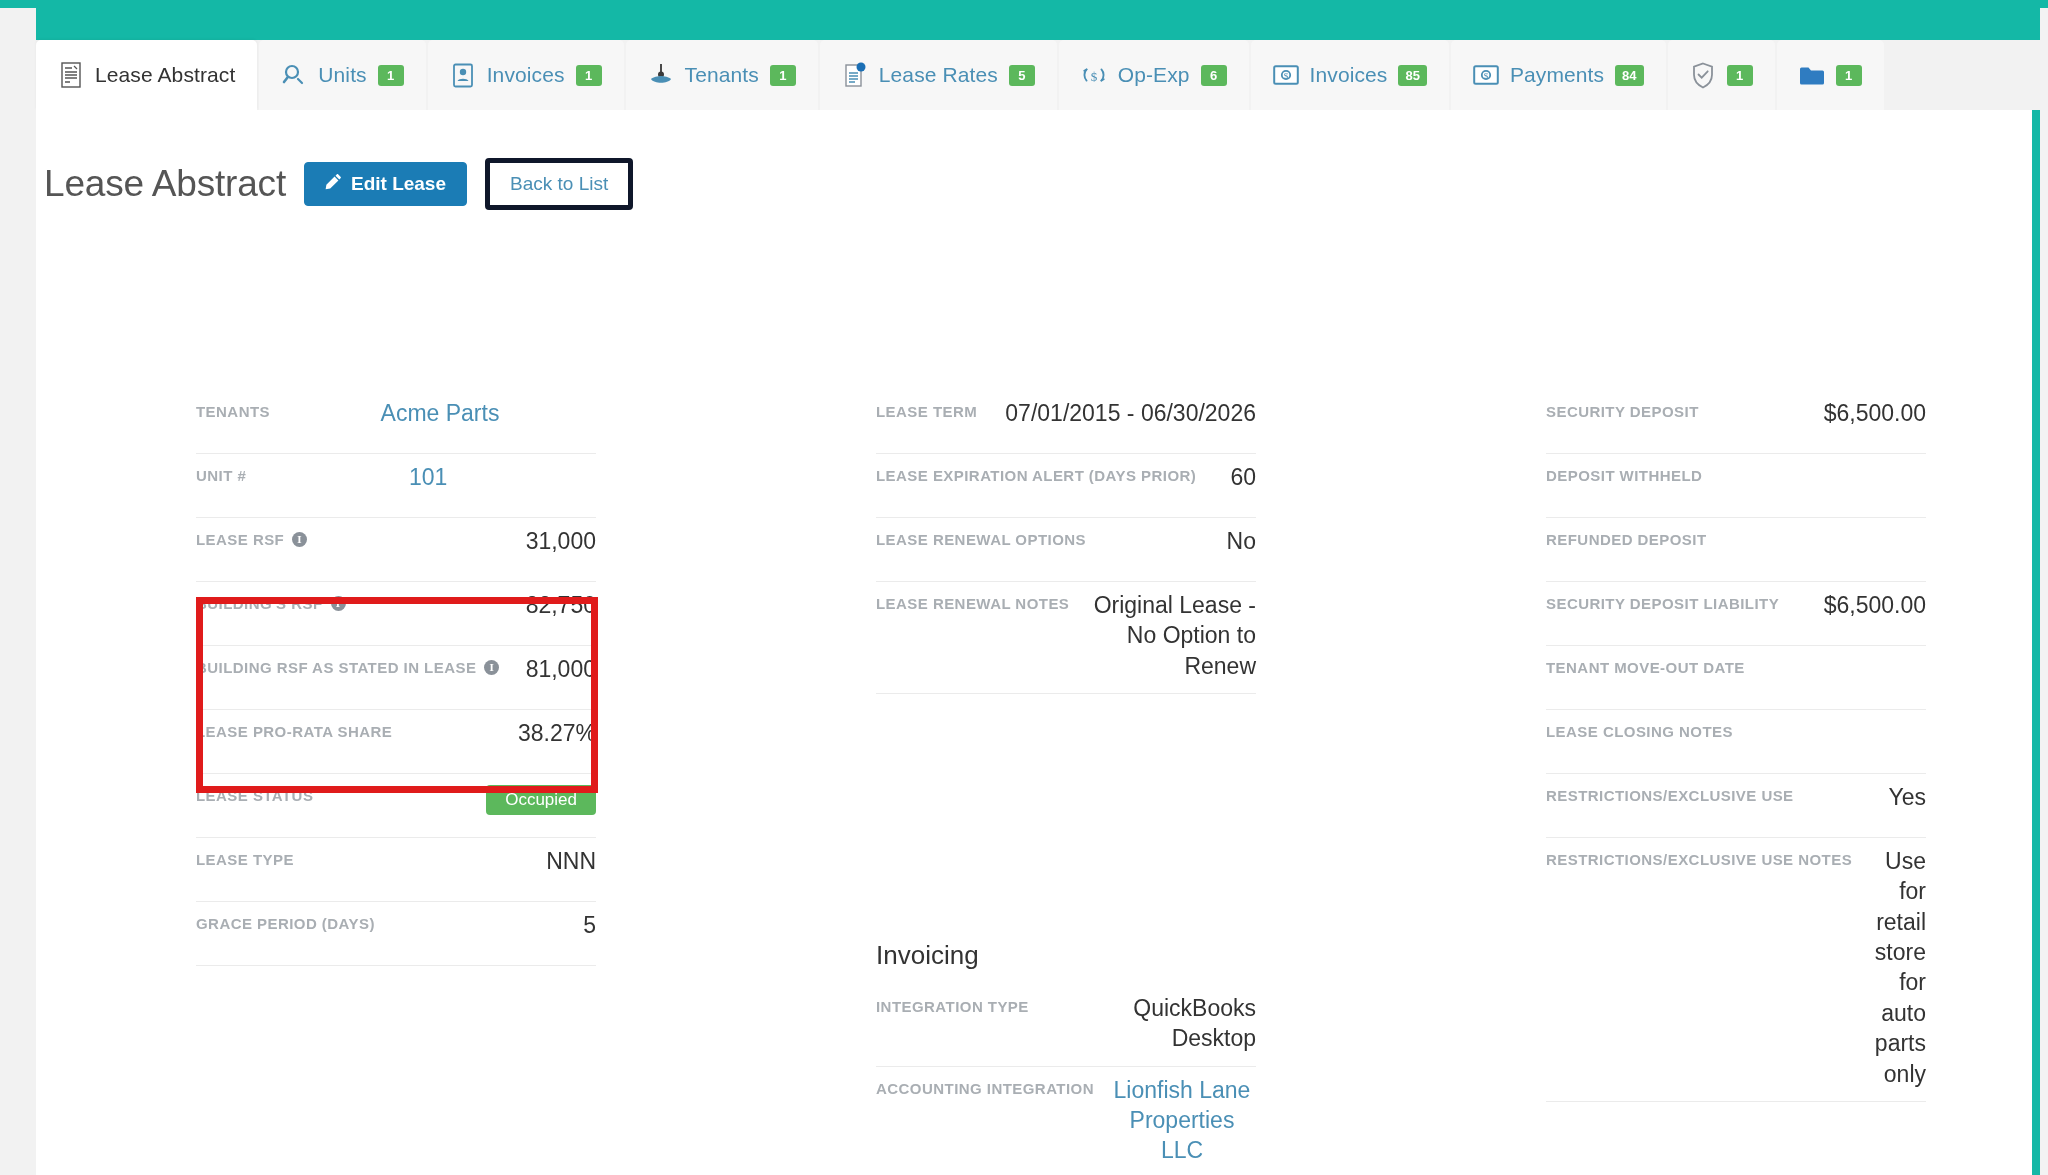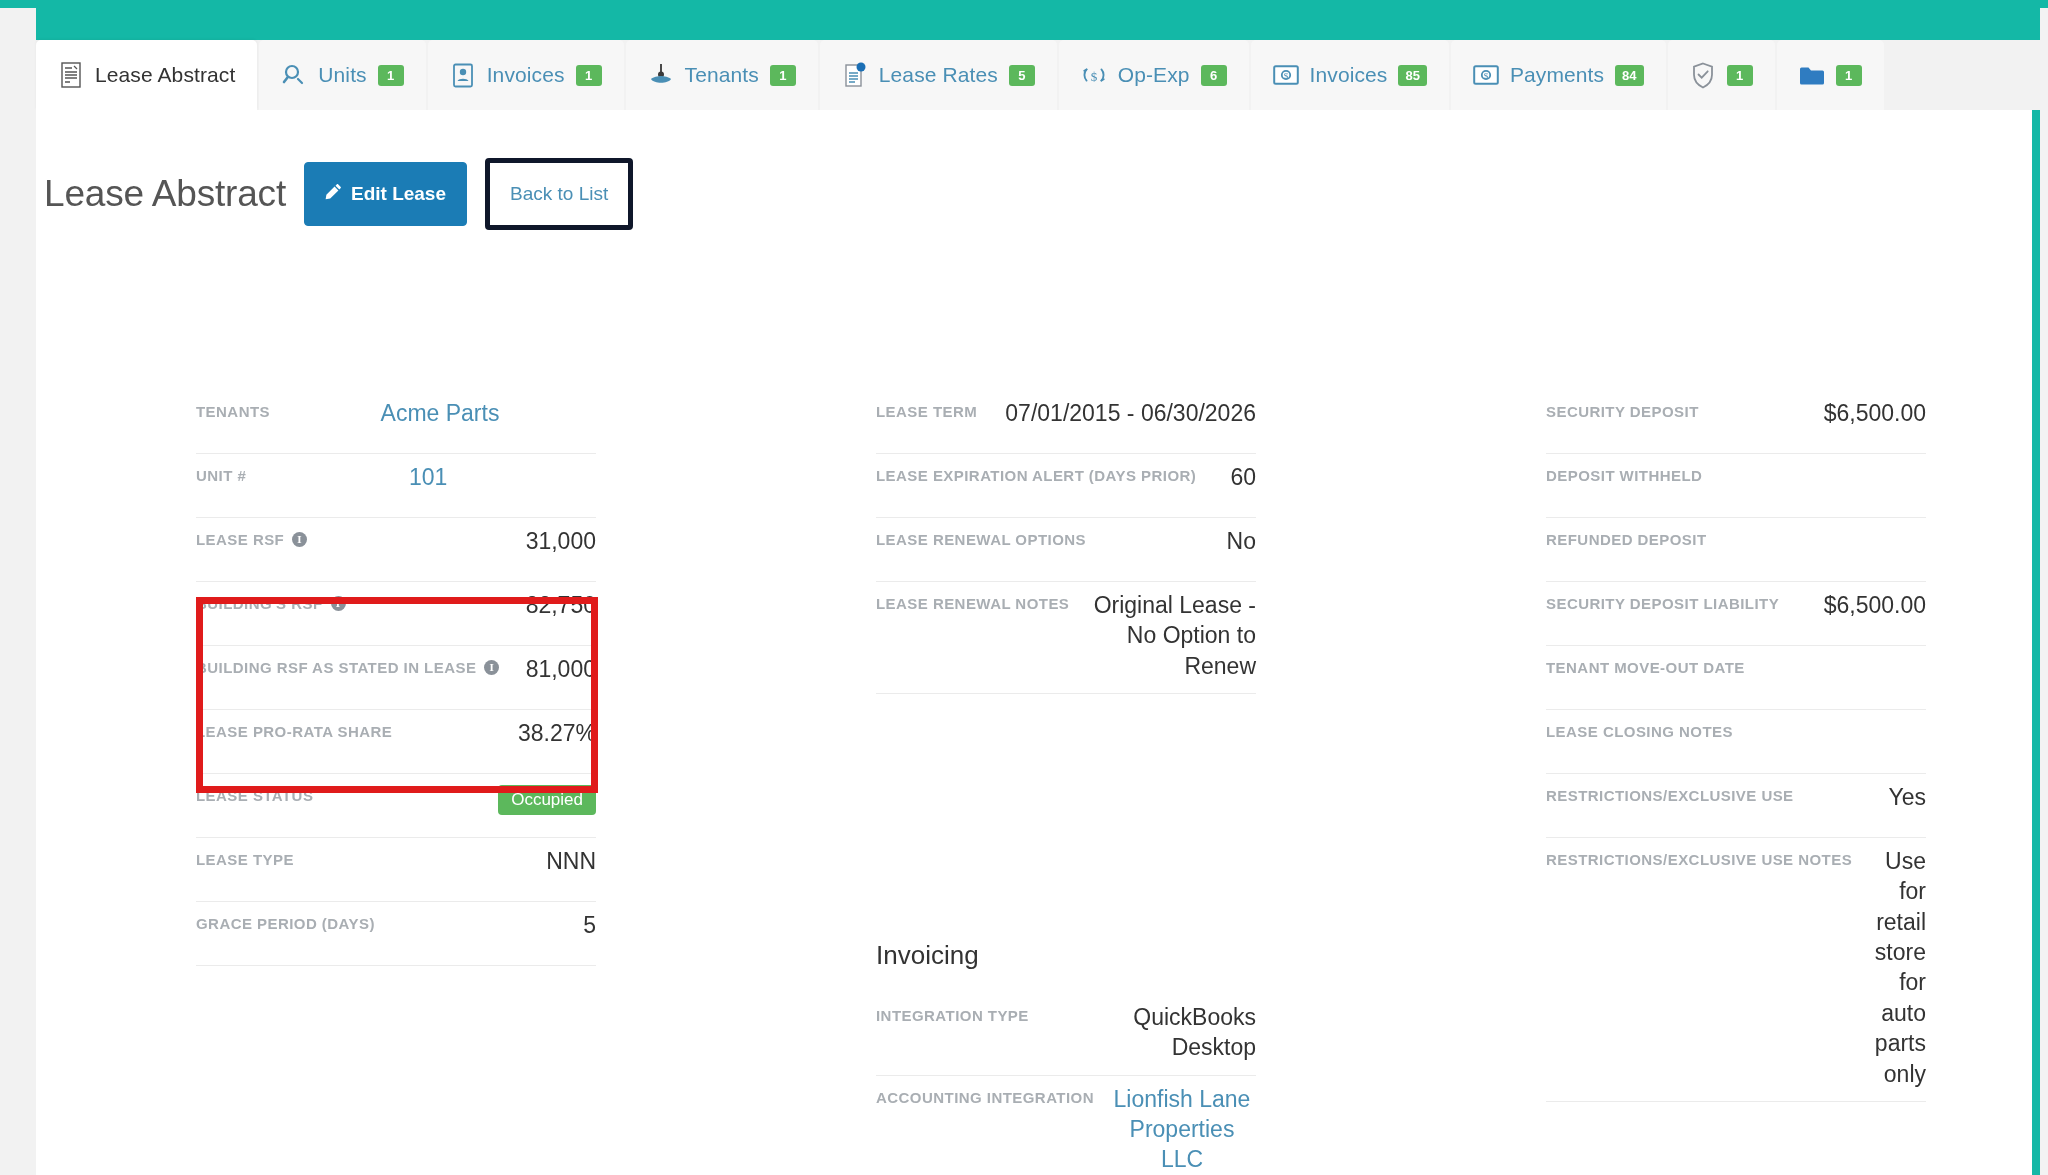--- a/index.html
+++ b/index.html
@@ -102,21 +102,21 @@
   }
   #page-title {
     font-size: 37px;
     color: #555555;
     font-weight: normal;
     letter-spacing: -0.2px;
   }
   .btn {
     font-size: 19px;
     border-radius: 4px;
-    padding: 20px 20px;
+    padding: 10px 20px;
     cursor: pointer;
     display: inline-flex;
     align-items: center;
     gap: 9px;
     white-space: nowrap;
   }
   .btn-primary {
     background: #1b7cb5;
     color: #ffffff;
     border: 1px solid #1b7cb5;
@@ -184,21 +184,21 @@
     text-align: center;
     font-family: "Liberation Serif", serif;
   }
 
   .status-pill {
     display: inline-block;
     background: #5cb85c;
     color: #ffffff;
     font-size: 17px;
     border-radius: 4px;
-    padding: 5px 13px;
+    padding: 5px 19px;
     line-height: 20px;
   }
 
   
   #highlight-box {
     position: absolute;
     left: 160px; top: 487px;
     width: 402px; height: 196px;
     border: 7px solid #e01b1b;
     pointer-events: none;
@@ -208,21 +208,21 @@
   
   #invoicing {
     position: absolute;
     left: 840px; top: 830px;
     width: 380px;
   }
   #invoicing-title {
     font-size: 26px;
     color: #333333;
     font-weight: normal;
-    margin-bottom: 23px;
+    margin-bottom: 14px;
   }
   #invoicing .field { min-height: 64px; }
 </style>
 </head>
 <body>
 
 <div id="app">
 
   <div id="left-gutter"></div>
   <div id="right-gutter"></div>

